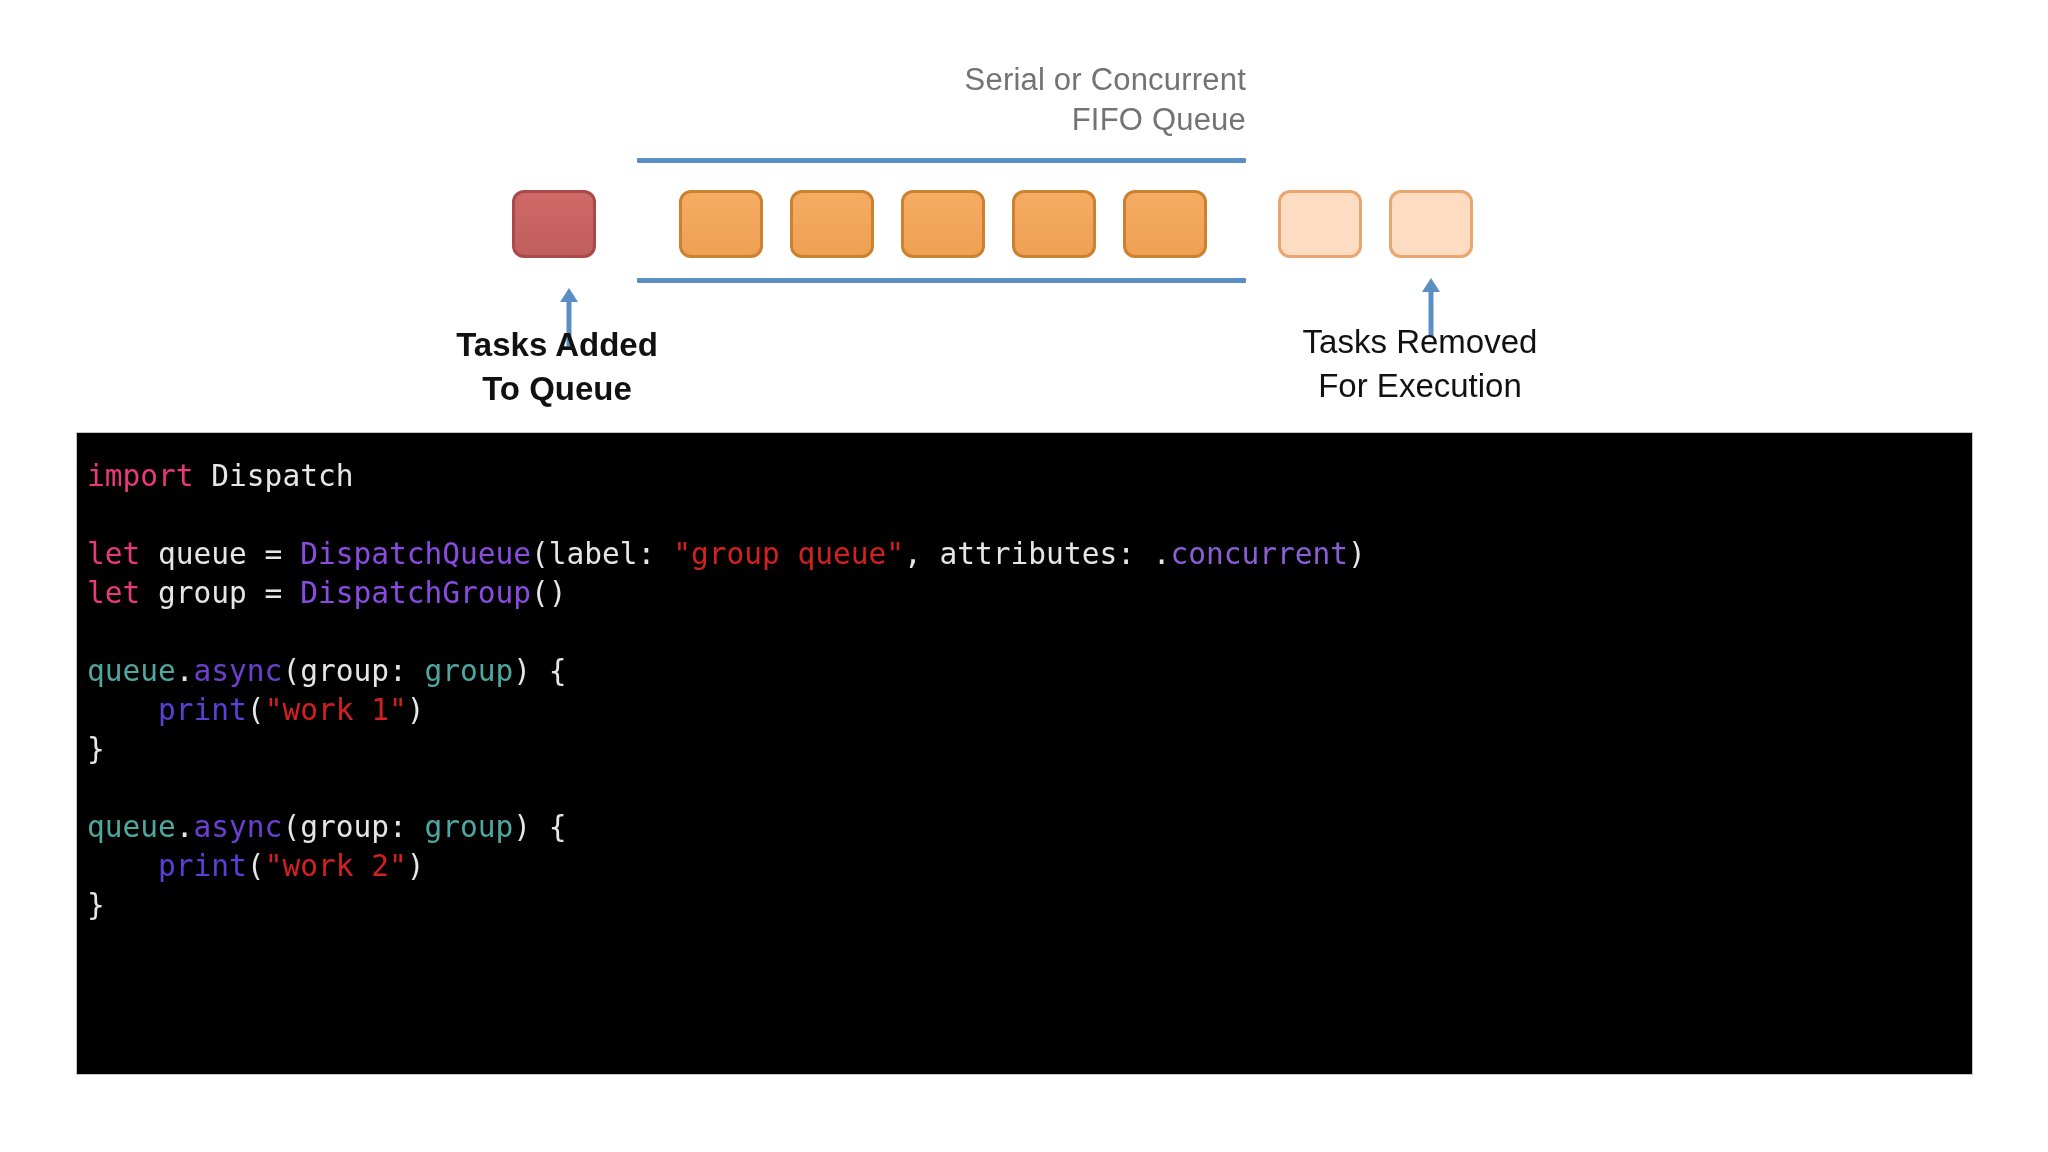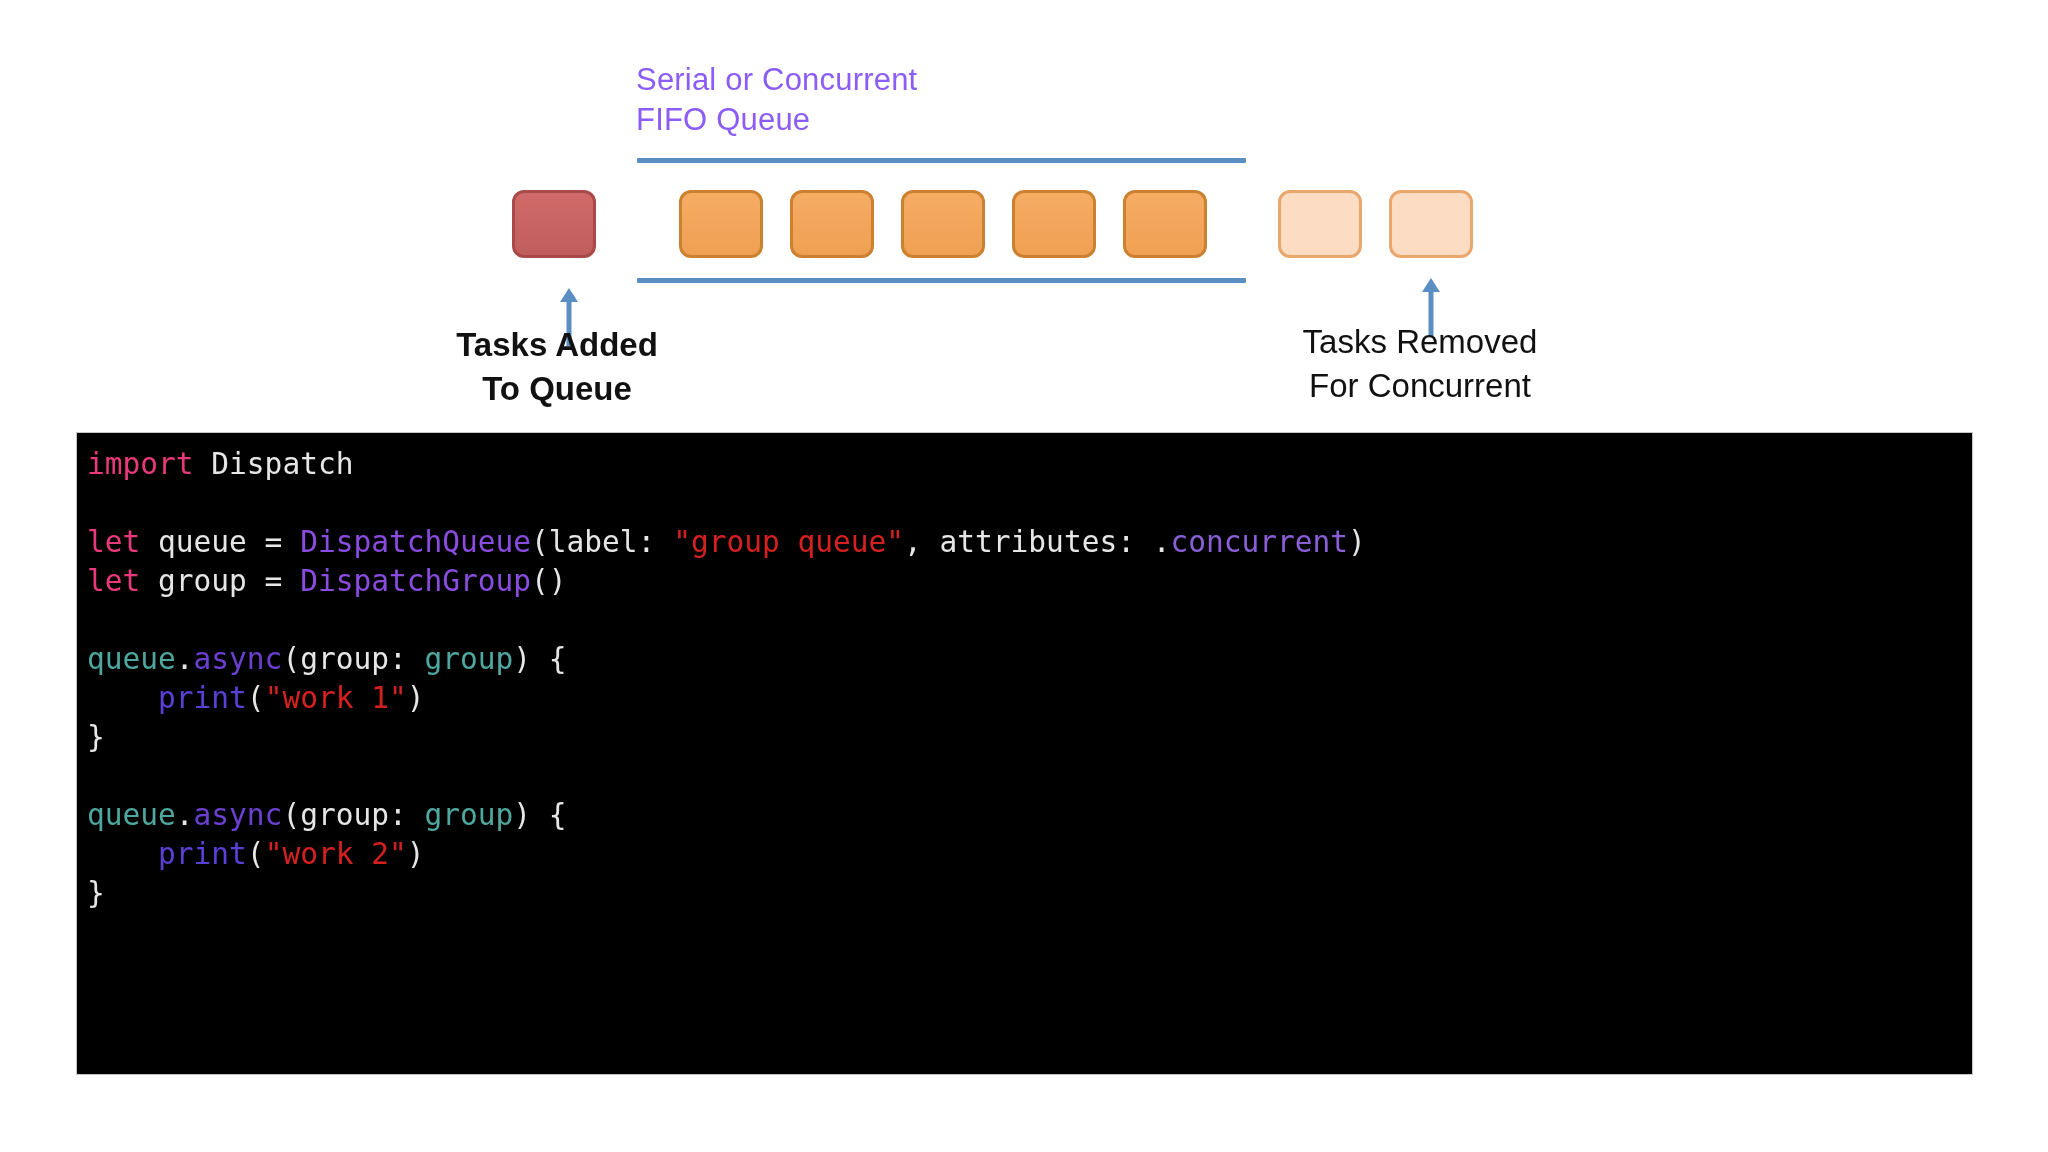--- a/index.html
+++ b/index.html
@@ -24,24 +24,24 @@
     top: 0;
     width: 2048px;
     height: 430px;
   }
 
   .queue-title {
     position: absolute;
     left: 636px;
     top: 60px;
     width: 610px;
-    text-align: left;
+    text-align: right;
     font-size: 31px;
     line-height: 40px;
-    color: #8b5cf6;
+    color: #737373;
     white-space: pre-line;
     letter-spacing: 0.2px;
   }
 
   .rail {
     position: absolute;
     left: 637px;
     width: 609px;
     height: 5px;
     background: #5b8fc4;
@@ -109,21 +109,21 @@
   #code-block {
     position: absolute;
     left: 76px;
     top: 432px;
     width: 1897px;
     height: 643px;
     background: #000000;
     border: 1px solid #c6c6c6;
     box-sizing: border-box;
     overflow: hidden;
-    padding: 12px 0 0 0;
+    padding: 24px 0 0 0;
   }
   pre.code {
     margin: 0;
     padding: 0 0 0 10px;
     font-family: "DejaVu Sans Mono", "Liberation Mono", monospace;
     font-size: 29.5px;
     line-height: 39px;
     color: #e6e6e6;
     white-space: pre;
     letter-spacing: 0px;
@@ -171,21 +171,21 @@
       <line x1="13" y1="58" x2="13" y2="10" stroke="#5b8fc4" stroke-width="5"></line>
       <polygon points="13,0 4,14 22,14" fill="#5b8fc4"></polygon>
     </svg>
   </div>
 
 
   <div class="caption" style="left:402px; top:323px; width:310px;font-weight:bold;">Tasks Added
 To Queue</div>
 
   <div class="caption" style="left:1245px; top:320px; width:350px;">Tasks Removed
-For Concurrent</div>
+For Execution</div>
 </div>
 
 <div id="code-block">
   <pre class="code" id="code-pre"><span class="kw">import</span><span class="pln"> Dispatch</span>
 
 <span class="kw">let</span><span class="pln"> queue = </span><span class="type">DispatchQueue</span><span class="pln">(label: </span><span class="str">"group queue"</span><span class="pln">, attributes: .</span><span class="enm">concurrent</span><span class="pln">)</span>
 <span class="kw">let</span><span class="pln"> group = </span><span class="type">DispatchGroup</span><span class="pln">()</span>
 
 <span class="var">queue</span><span class="pln">.</span><span class="meth">async</span><span class="pln">(group: </span><span class="var">group</span><span class="pln">) {</span>
 <span class="pln">    </span><span class="fn">print</span><span class="pln">(</span><span class="str">"work 1"</span><span class="pln">)</span>

